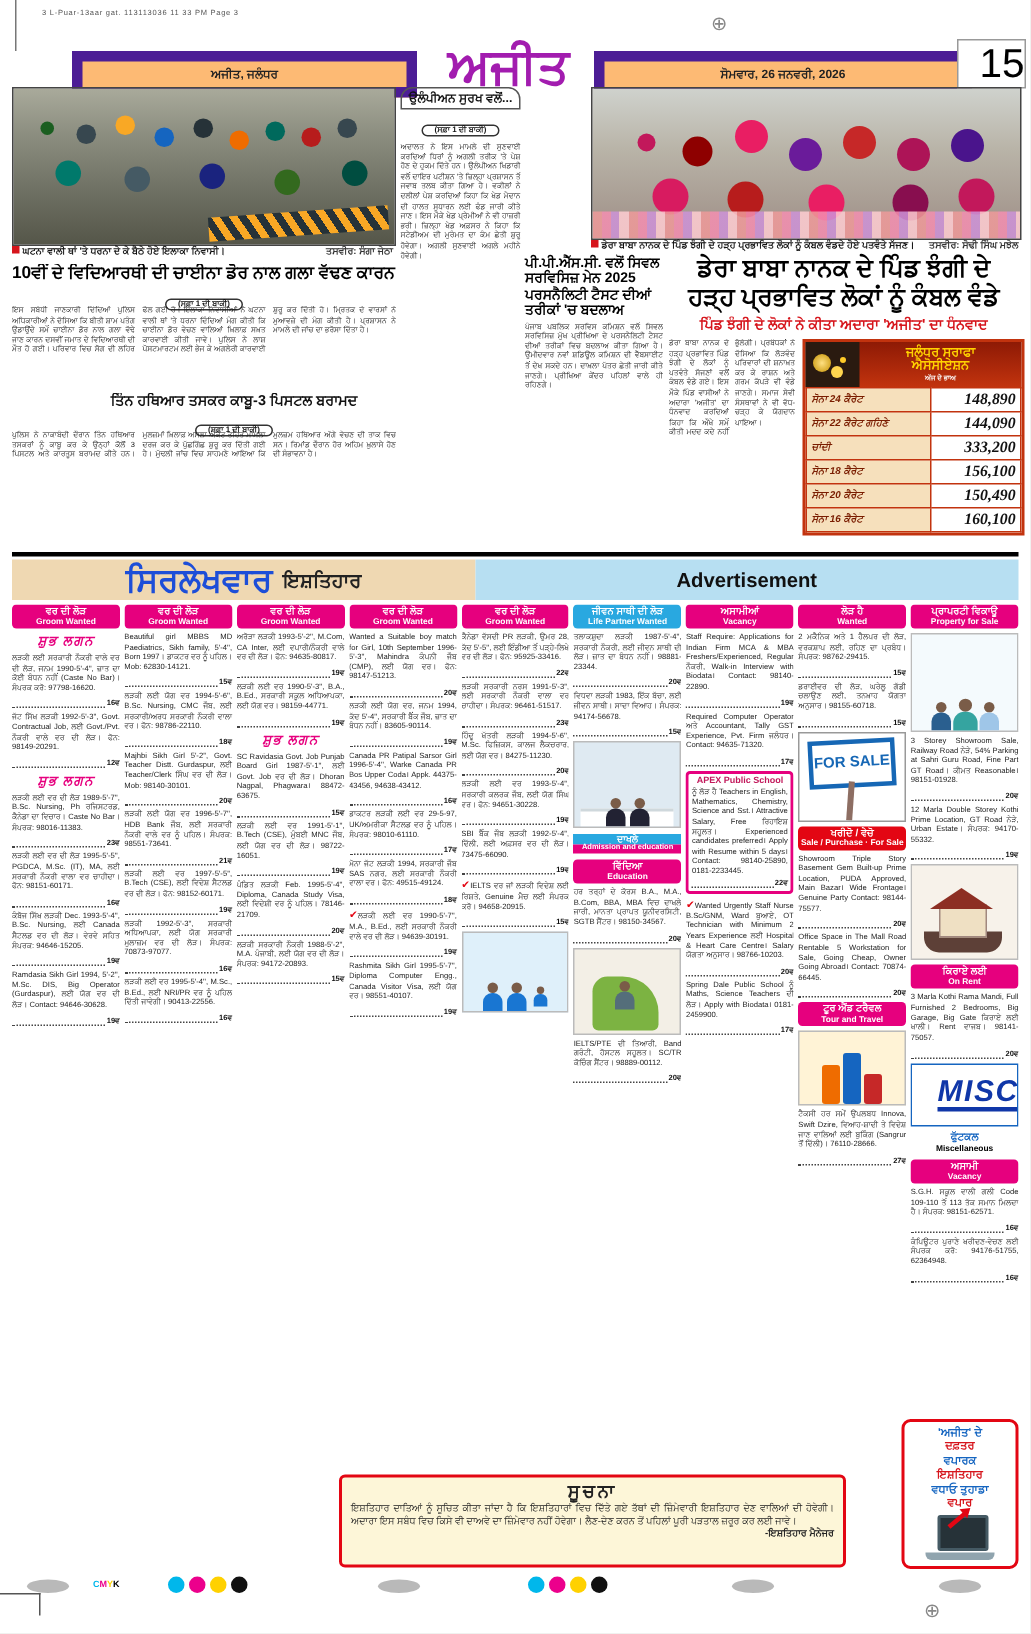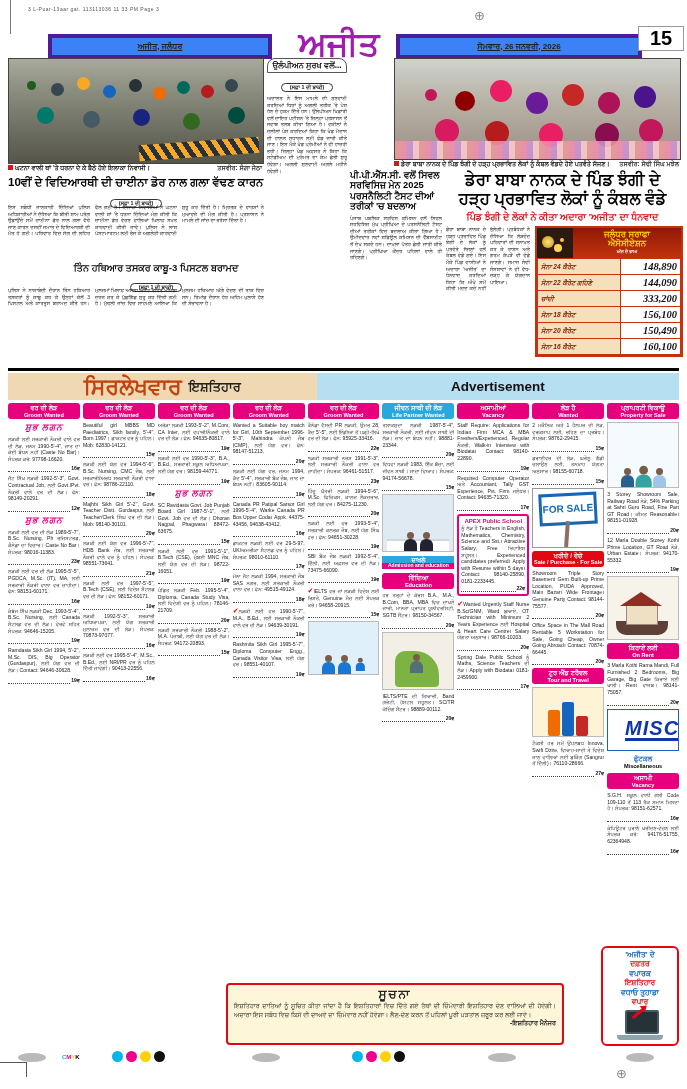--- a/index.html
+++ b/index.html
@@ -6,25 +6,25 @@
   .page{position:relative;width:687px;height:1089px;background:#fff;overflow:hidden;
         font-family:"Liberation Sans","DejaVu Sans",sans-serif;color:#111;}
   
   .slug{position:absolute;top:6px;left:28px;font-size:5px;color:#555;letter-spacing:.5px;}
   .crosshair{position:absolute;font-size:13px;color:#888;font-weight:400;}
   .ch-top{top:8px;left:474px;} .ch-bot{top:1066px;left:616px;}
   .corner-tl{position:absolute;left:10px;top:0;width:1px;height:34px;background:#777;}
   .corner-bl{position:absolute;left:0;top:1062px;width:26px;height:14px;border-right:1px solid #555;border-top:1px solid #555;border-width:1px;border-left:none;border-bottom:none;}
   
   .mast{position:absolute;top:28px;left:0;width:687px;height:30px;}
-  .mast .tanbox{position:absolute;background:#3b82f6;border:4px solid #4c1d95;height:17px;display:flex;align-items:center;justify-content:center;font-size:8px;font-weight:bold;color:#222;text-decoration:underline;}
+  .mast .tanbox{position:absolute;background:#fdba74;border:7px solid #4c1d95;height:17px;display:flex;align-items:center;justify-content:center;font-size:8px;font-weight:bold;color:#222;}
   .mast-left{left:48px;top:6px;width:216px;}
   .mast-right{left:396px;top:6px;width:238px;}
   .logo{position:absolute;left:286px;top:-4px;width:106px;text-align:center;font-size:33px;font-weight:bold;color:#a21caf;font-family:"DejaVu Sans",sans-serif;}
-  .pageno{position:absolute;left:638px;top:-2px;width:44px;text-align:center;font-size:20px;font-weight:bold;color:#000;border:1px solid #999;background:#fff;}
+  .pageno{position:absolute;left:638px;top:-2px;width:44px;text-align:right;font-size:27px;font-weight:normal;color:#000;border:1px solid #999;background:#fff;}
   
   .top{position:relative;margin:0 8px;top:58px;height:310px;}
   .photo{position:absolute;border:1px solid #444;overflow:hidden;}
   .ph-left{left:0;top:0;width:254px;height:104px;background:linear-gradient(180deg,#a9aa9b 0%,#8b8d7f 30%,#6b6d60 70%,#555649 100%);}
   .ph-right{left:386px;top:0;width:285px;height:100px;background:linear-gradient(180deg,#cfd2cd 0%,#b9b4a8 40%,#9e8e86 100%);}
   .dots1{position:absolute;left:18px;top:22px;width:9px;height:9px;border-radius:50%;background:#1b5e20;
     box-shadow:26px 4px 0 2px #37474f,52px -2px 0 2px #f9a825,78px 6px 0 2px #1565c0,104px 0 0 2px #263238,128px 8px 0 2px #ef6c00,152px 2px 0 2px #00695c,176px 6px 0 2px #b71c1c,200px 0 0 2px #37474f,14px 30px 0 4px #00796b,60px 34px 0 4px #455a64,110px 32px 0 4px #1a237e,160px 36px 0 4px #33691e,205px 30px 0 4px #004d40;}
   .mat{position:absolute;right:4px;bottom:6px;width:120px;height:16px;transform:rotate(-4deg);
     background:repeating-linear-gradient(60deg,#f9a825 0 5px,#263238 5px 10px);}
   .dots2{position:absolute;left:30px;top:30px;width:12px;height:12px;border-radius:50%;background:#c2185b;
@@ -61,21 +61,21 @@
   .gold-org{flex:1;text-align:center;color:#ffd200;font-weight:bold;font-size:8.6px;line-height:1.1;padding-top:2px;}
   .gold-org small{display:block;color:#fff;font-size:4.6px;font-weight:bold;}
   .gold table{border-collapse:collapse;width:100%;}
   .gold td{border:1px solid #c2330e;padding:1px 3px;height:13px;}
   .gold .gl{background:#f6e0bc;color:#7a1d00;font-size:6.6px;font-weight:bold;font-style:italic;width:58%;}
   .gold .gv{background:#fff;color:#111;font-size:10.5px;font-weight:bold;font-style:italic;text-align:right;font-family:"Liberation Serif","DejaVu Serif",serif;}
   
   .rule{position:absolute;top:368px;left:8px;width:671px;height:3px;background:#000;}
   .banner{position:absolute;top:373px;left:8px;width:671px;height:27px;display:flex;}
   .ban-l{width:46%;background:#efd8b2;display:flex;align-items:center;justify-content:center;gap:7px;}
-  .ban-l .big{font-size:22px;font-weight:bold;color:#c2410c;}
+  .ban-l .big{font-size:22px;font-weight:bold;color:#1d4ed8;}
   .ban-l .sm{font-size:13px;font-weight:bold;color:#222;}
   .ban-r{width:54%;background:#b7dff2;display:flex;align-items:center;justify-content:center;gap:10px;}
   .ban-r .big{font-size:24px;color:#111;letter-spacing:2px;font-weight:500;}
   .ban-r .sm{font-size:13.5px;font-weight:bold;color:#111;}
   
   .classified{position:absolute;top:403px;left:8px;width:671px;height:644px;}
   .cgrid{display:flex;gap:3px;height:644px;overflow:hidden;}
   .col{flex:1 1 0;min-width:0;display:flex;flex-direction:column;gap:3px;overflow:hidden;}
   .sub{border-radius:3px;text-align:center;color:#fff;font-weight:bold;padding:1px 0;line-height:1.15;}
   .sub .pa{font-size:6.6px;display:block;} .sub .en{font-size:5.6px;display:block;}

